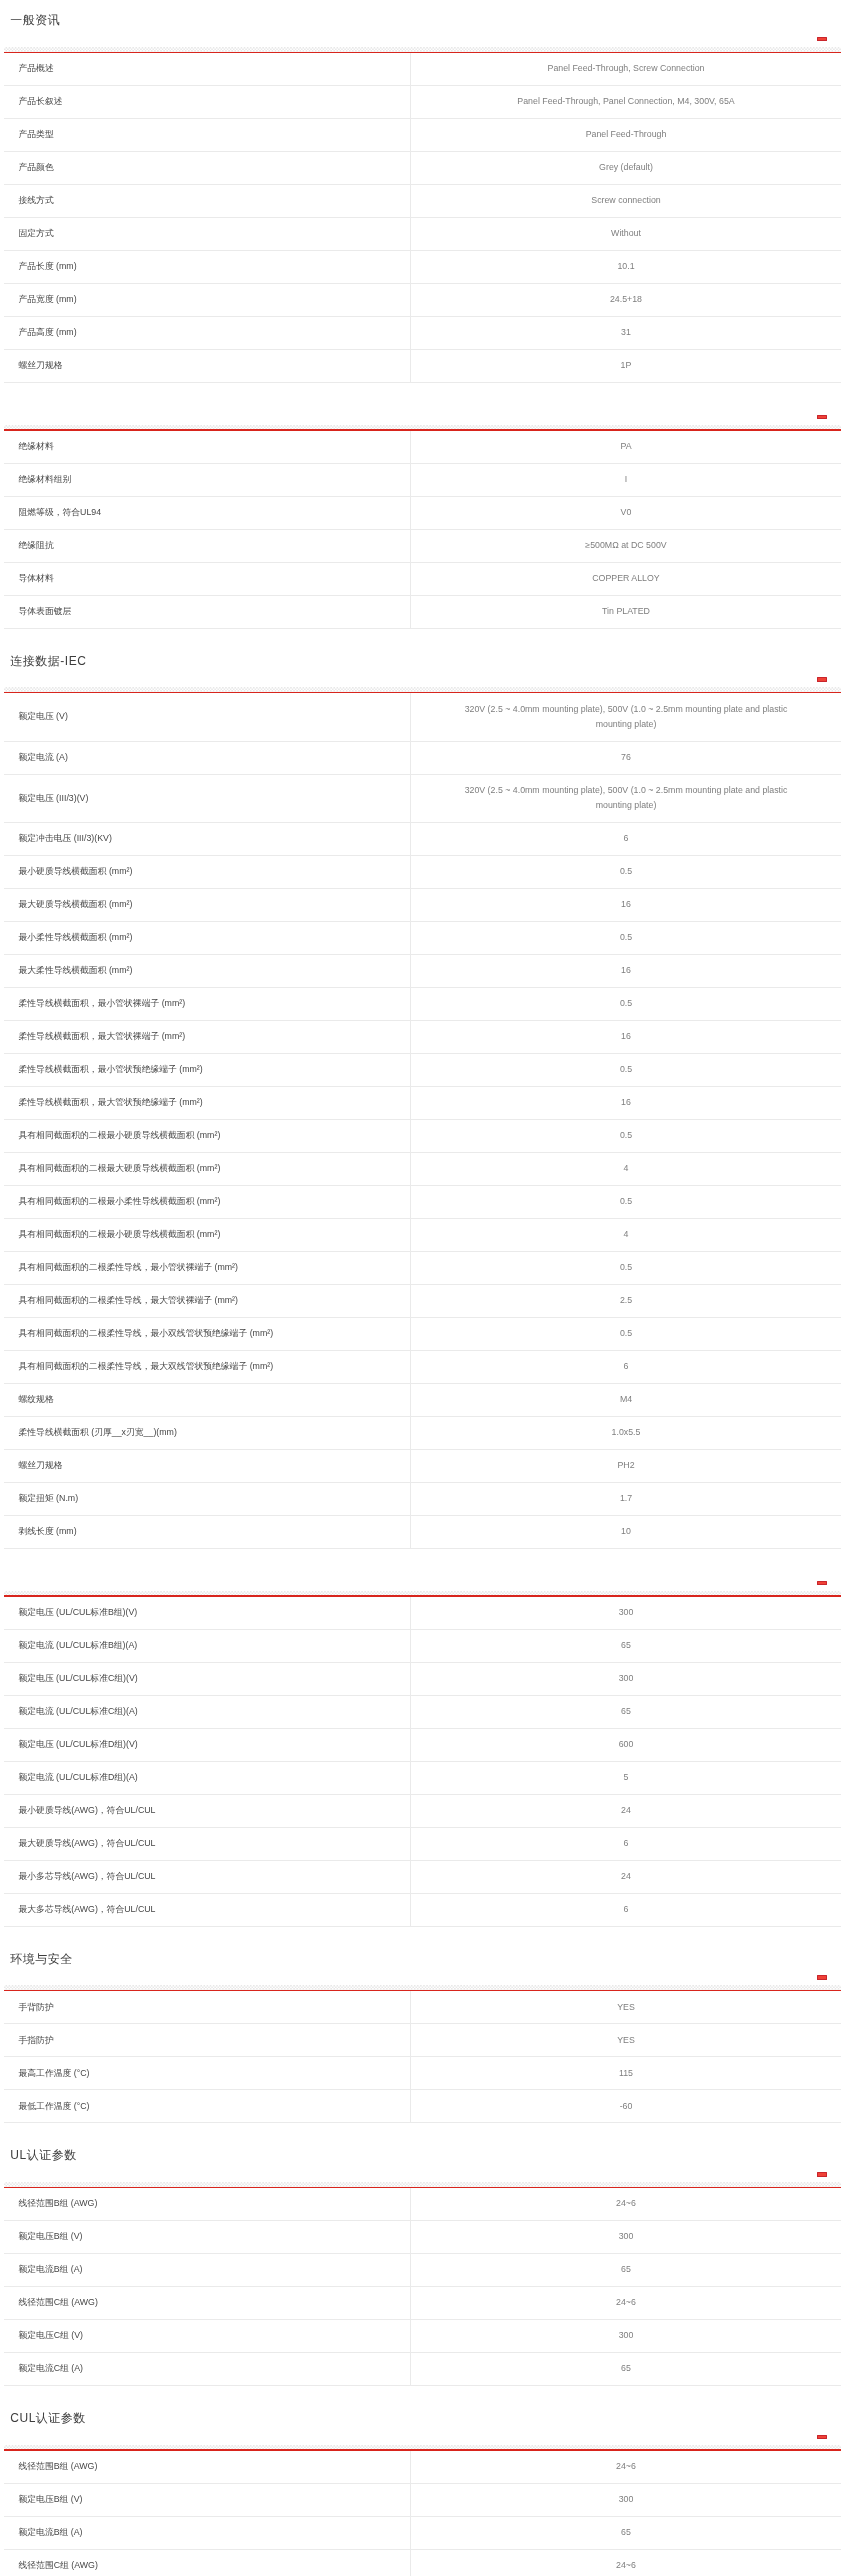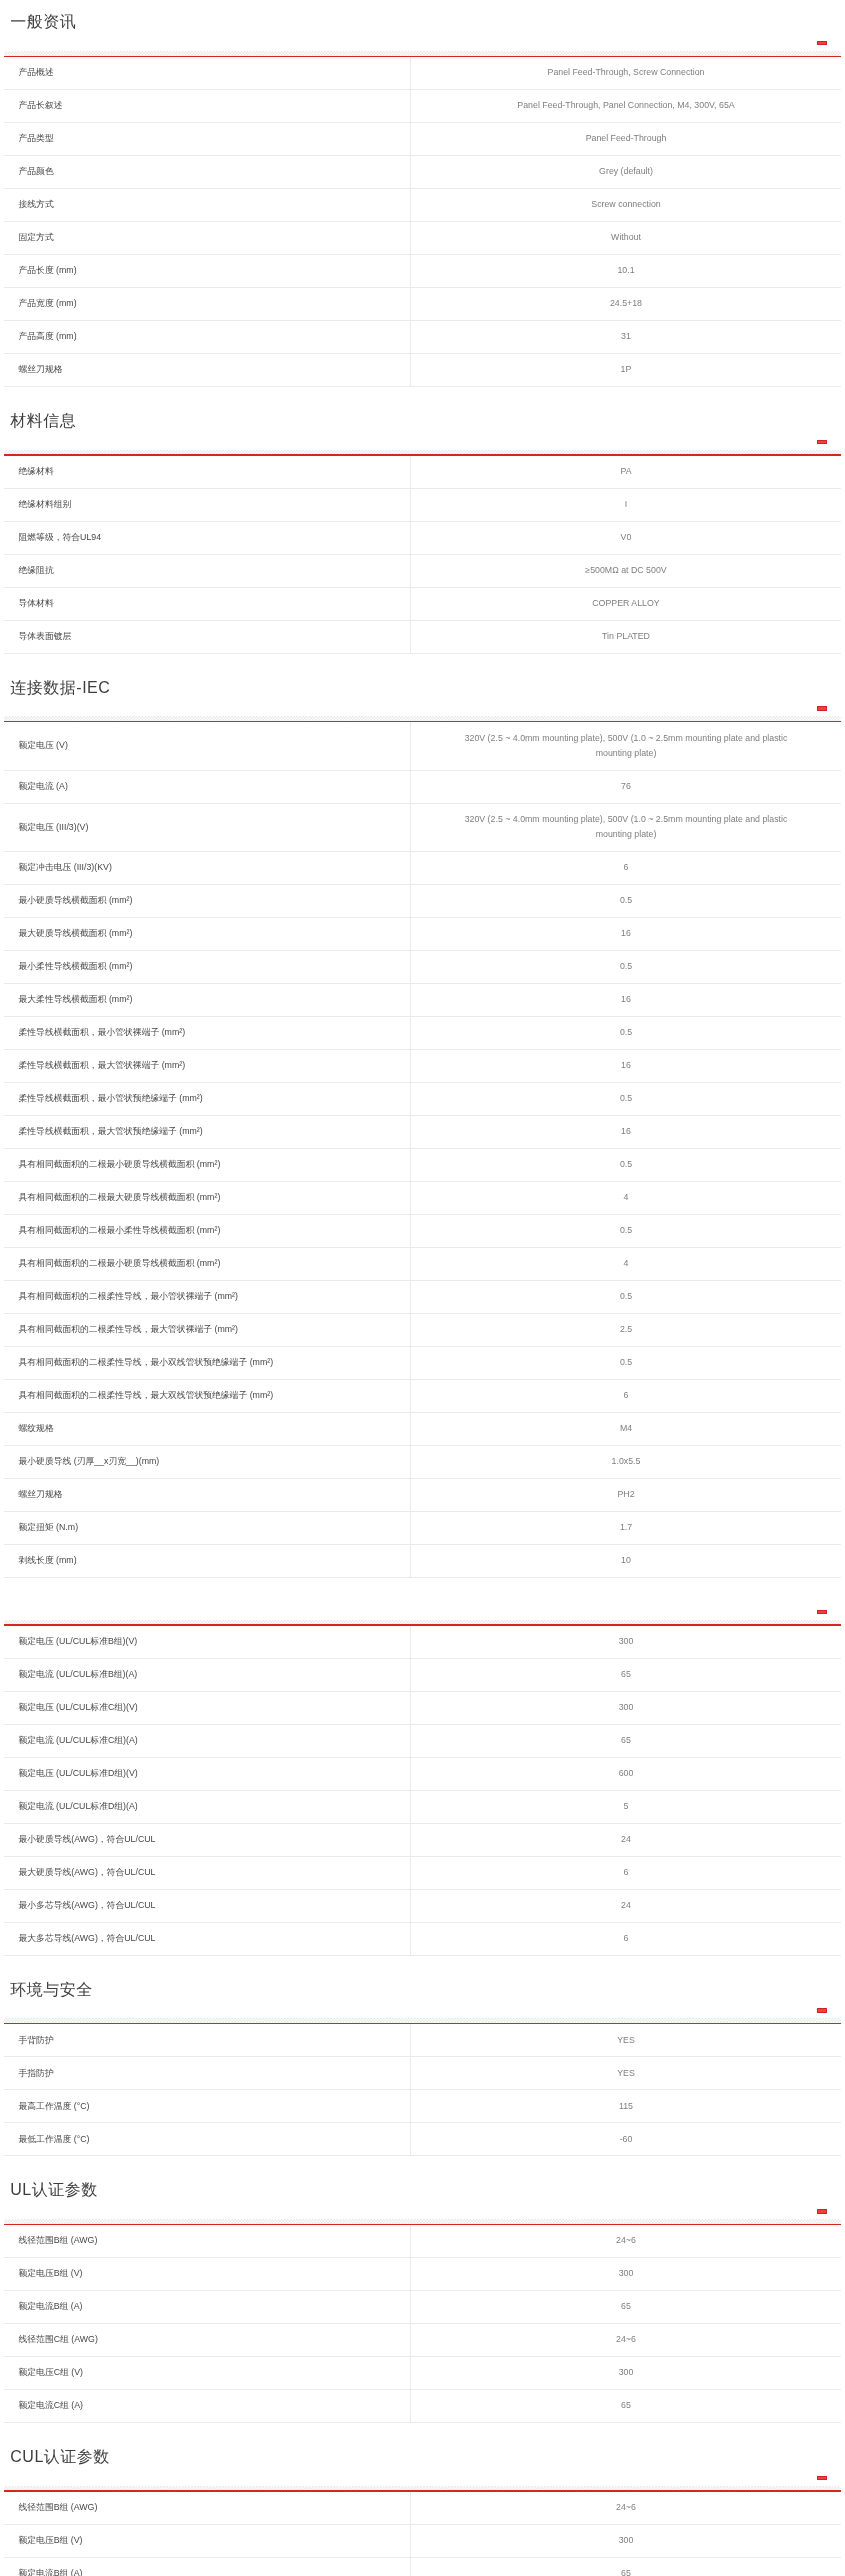--- a/index.html
+++ b/index.html
@@ -8,21 +8,21 @@
     font-family: "Liberation Sans", "DejaVu Sans", sans-serif;
     -webkit-font-smoothing: antialiased;
   }
   #page { width: 845px; padding-bottom: 20.6px; }
 
   .spec-section { padding-top: 24px; }
   .spec-section:first-child { padding-top: 12.4px; }
 
   .section-title {
     margin: 0 0 0 10.3px;
-    font-size: 16px;
+    font-size: 12px;
     font-weight: 400;
     color: #3d3d3d;
     letter-spacing: 0.5px;
   }
 
   .collapse-row {
     display: flex;
     justify-content: flex-end;
     align-items: center;
     height: 5.2px;
@@ -142,21 +142,20 @@
   </div>
 
   <div class="spec-row">
     <div class="cell-label">螺丝刀规格</div>
     <div class="cell-value">1P</div>
   </div>
 </div>
   </section>
 
   <section class="spec-section">
-    <h2 class="section-title">材料信息</h2>
     <div class="collapse-row">
       <span class="minus-icon"></span>
     </div>
     <div class="table-top-strip"></div>
     <div class="table-accent-line"></div>
     <div class="spec-table">
   <div class="spec-row">
     <div class="cell-label">绝缘材料</div>
     <div class="cell-value">PA</div>
   </div>
@@ -295,21 +294,21 @@
     <div class="cell-label">具有相同截面积的二根柔性导线，最大双线管状预绝缘端子 (mm²)</div>
     <div class="cell-value">6</div>
   </div>
 
   <div class="spec-row">
     <div class="cell-label">螺纹规格</div>
     <div class="cell-value">M4</div>
   </div>
 
   <div class="spec-row">
-    <div class="cell-label">最小硬质导线 (刃厚__x刃宽__)(mm)</div>
+    <div class="cell-label">柔性导线横截面积 (刃厚__x刃宽__)(mm)</div>
     <div class="cell-value">1.0x5.5</div>
   </div>
 
   <div class="spec-row">
     <div class="cell-label">螺丝刀规格</div>
     <div class="cell-value">PH2</div>
   </div>
 
   <div class="spec-row">
     <div class="cell-label">额定扭矩 (N.m)</div>

